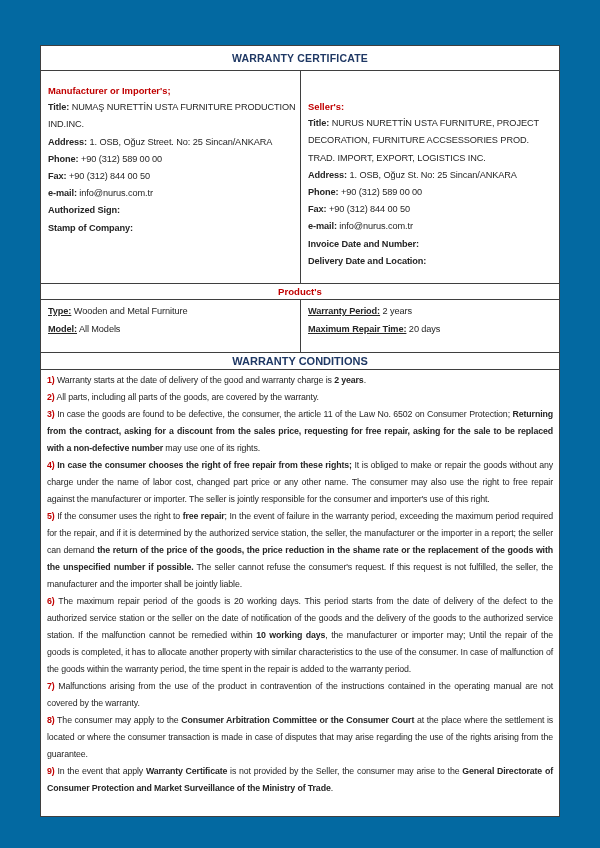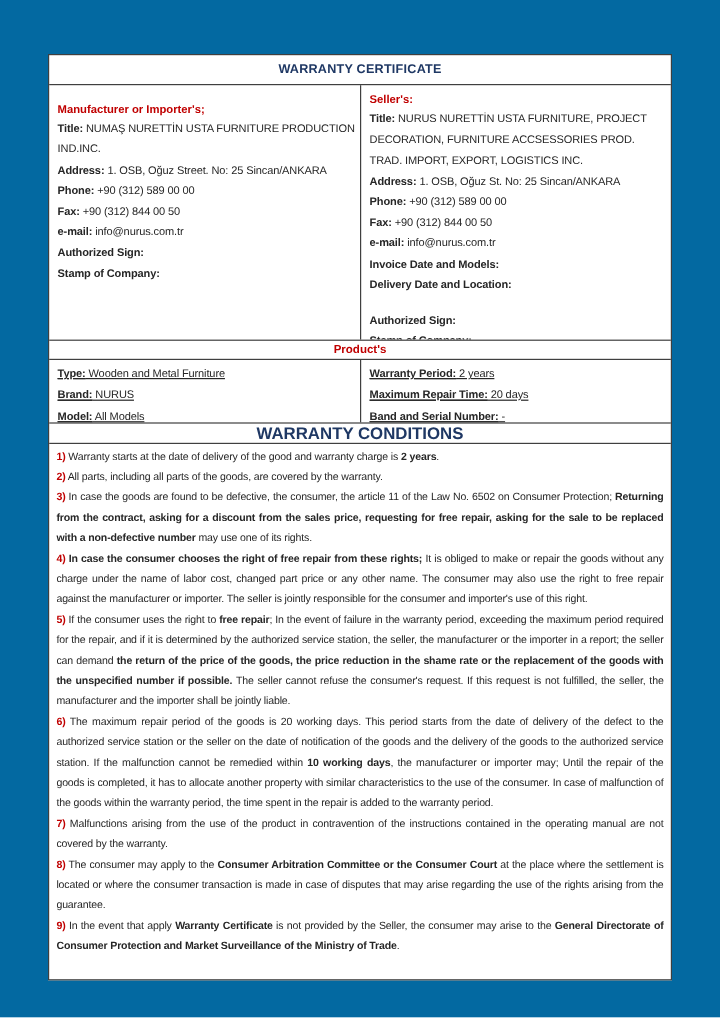--- a/index.html
+++ b/index.html
@@ -14,31 +14,31 @@
   .page{position:relative;width:600px;height:848px;background:#0369a1;}
   .doc{position:absolute;left:40px;top:45px;width:520px;height:772px;
     border:1px solid var(--border);display:flex;flex-direction:column;background:#fff;}
   .title-row{height:25px;border-bottom:1px solid var(--border);
     display:flex;align-items:center;justify-content:center;
     color:var(--navy);font-weight:bold;font-size:10.5px;letter-spacing:.2px;}
   .parties{display:flex;height:213px;border-bottom:1px solid var(--border);}
   .cell{overflow:hidden;}
   .cell.left{width:260px;border-right:1px solid var(--border);padding:3px 0 0 7px;}
   .cell.right{flex:1;padding:3px 8px 0 7px;}
-  .cell-heading{color:var(--red);font-weight:bold;font-size:9.4px;line-height:17.2px;}
+  .cell-heading{color:var(--red);font-weight:bold;font-size:9.4px;line-height:17.2px;margin-top:24px;}
   .parties .cell.left .cell-heading{margin-top:8px;}
   .line{font-size:9.2px;line-height:17.2px;letter-spacing:-0.1px;color:var(--ink);}
   .line .lbl{font-weight:bold;}
   .line .lbl.u{text-decoration:underline;}
   .spacer{height:13px;}
   .section-header{border-bottom:1px solid var(--border);text-align:center;font-weight:bold;}
   .section-header.red{color:var(--red);font-size:9.6px;height:16px;line-height:15px;}
-  .section-header.navy{color:var(--navy);font-size:14px;height:17px;line-height:16px;}
+  .section-header.navy{color:var(--navy);font-size:11px;height:17px;line-height:16px;}
   .product{display:flex;height:53px;border-bottom:1px solid var(--border);}
-  .product .cell{padding-top:2px;text-decoration:underline;}
+  .product .cell{padding-top:2px;}
   .product .line{line-height:18px;}
   .conditions{flex:1;padding:2px 6px 0 6px;overflow:hidden;}
   .cond{font-size:8.8px;line-height:17px;letter-spacing:-0.12px;
     text-align:justify;color:var(--ink);}
   .cond .num{color:var(--red);font-weight:bold;}
   .cond .b{font-weight:bold;}
 </style>
 </head>
 <body>
 
@@ -61,44 +61,42 @@
           </div>
       </div>
       <div class="cell right">
         <div class="cell-heading">Seller's:</div>
         <div id="seller-fields">
             <div class="line"><span class="lbl">Title:</span> NURUS NURETTİN USTA FURNITURE, PROJECT DECORATION, FURNITURE ACCSESSORIES PROD. TRAD. IMPORT, EXPORT, LOGISTICS INC.</div>
             <div class="line"><span class="lbl">Address:</span> 1. OSB, Oğuz St. No: 25 Sincan/ANKARA</div>
             <div class="line"><span class="lbl">Phone:</span> +90 (312) 589 00 00</div>
             <div class="line"><span class="lbl">Fax:</span> +90 (312) 844 00 50</div>
             <div class="line"><span class="lbl">e-mail:</span> info@nurus.com.tr</div>
-            <div class="line"><span class="lbl">Invoice Date and Models:</span></div>
+            <div class="line"><span class="lbl">Invoice Date and Number:</span></div>
             <div class="line"><span class="lbl">Delivery Date and Location:</span></div>
             <div class="spacer"></div>
             <div class="line"><span class="lbl">Authorized Sign:</span></div>
             <div class="line"><span class="lbl">Stamp of Company:</span></div>
           </div>
       </div>
     </div>
 
     <div class="section-header red">Product's</div>
 
     <div class="product">
       <div class="cell left">
         <div id="product-left-fields">
             <div class="line"><span class="lbl u">Type:</span> Wooden and Metal Furniture</div>
-            <div class="line"><span class="lbl u">Brand:</span> NURUS</div>
             <div class="line"><span class="lbl u">Model:</span> All Models</div>
           </div>
       </div>
       <div class="cell right">
         <div id="product-right-fields">
             <div class="line"><span class="lbl u">Warranty Period:</span> 2 years</div>
             <div class="line"><span class="lbl u">Maximum Repair Time:</span> 20 days</div>
-            <div class="line"><span class="lbl u">Band and Serial Number:</span> -</div>
           </div>
       </div>
     </div>
 
     <div class="section-header navy">WARRANTY CONDITIONS</div>
 
     <div class="conditions" id="conditions-list">
         <div class="cond"><span class="num">1)</span><span> Warranty starts at the date of delivery of the good and warranty charge is </span><span class="b">2 years</span><span>.</span></div>
         <div class="cond"><span class="num">2)</span><span> All parts, including all parts of the goods, are covered by the warranty.</span></div>
         <div class="cond"><span class="num">3)</span><span> In case the goods are found to be defective, the consumer, the article 11 of the Law No. 6502 on Consumer Protection; </span><span class="b">Returning from the contract, asking for a discount from the sales price, requesting for free repair, asking for the sale to be replaced with a non-defective number</span><span> may use one of its rights.</span></div>

